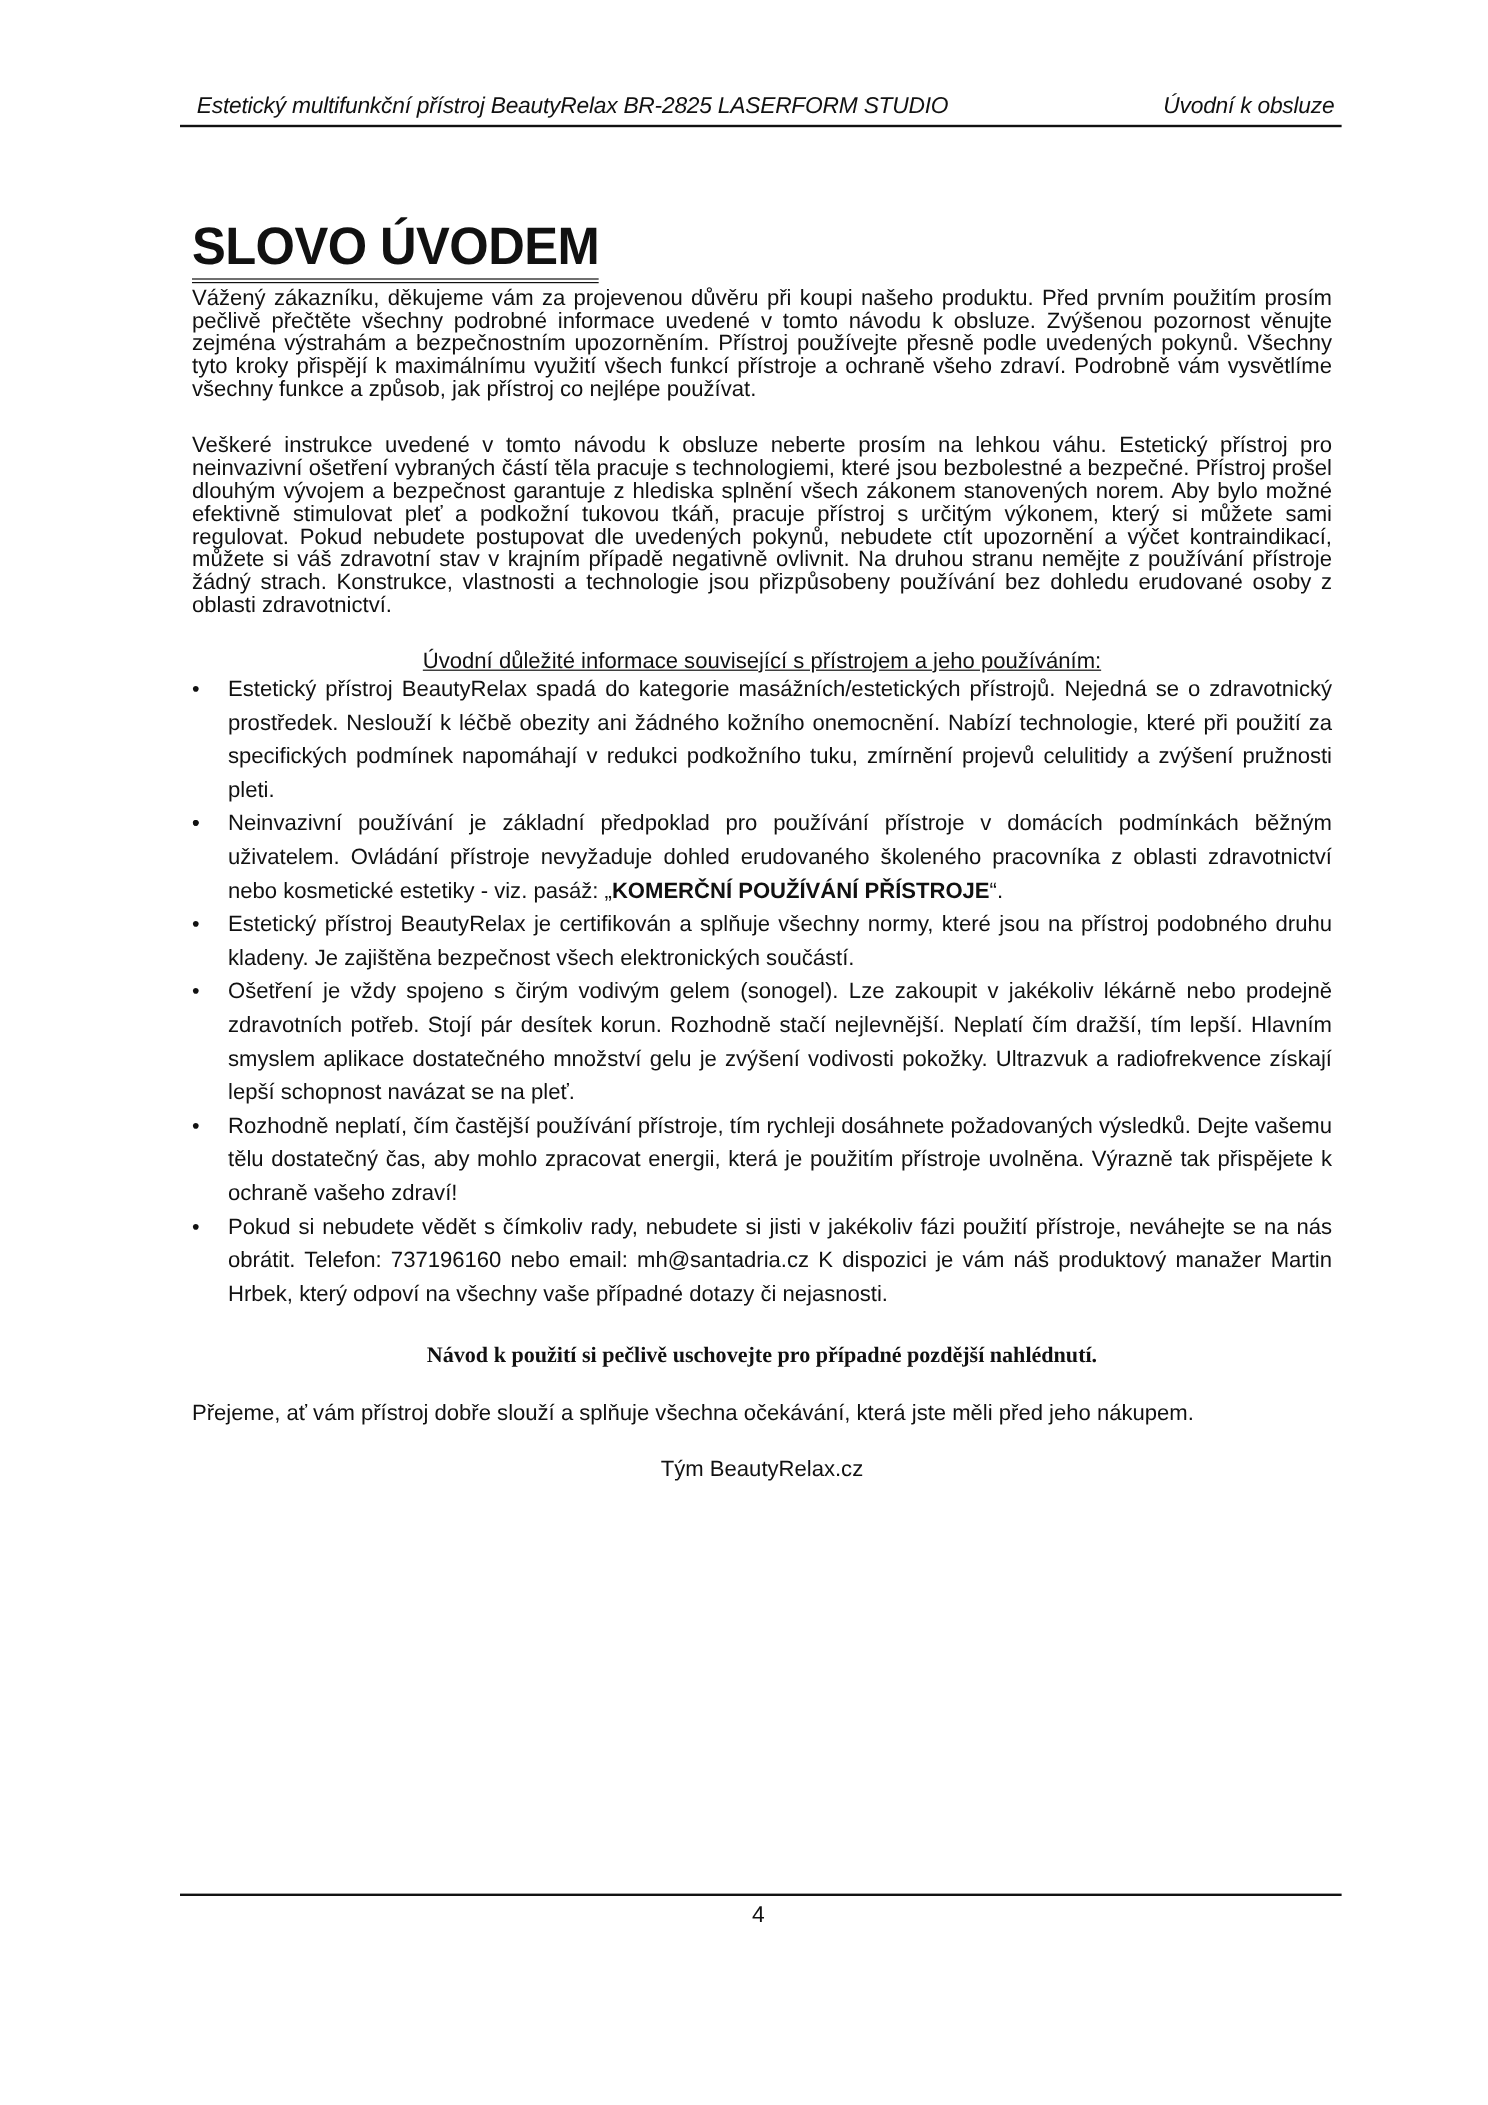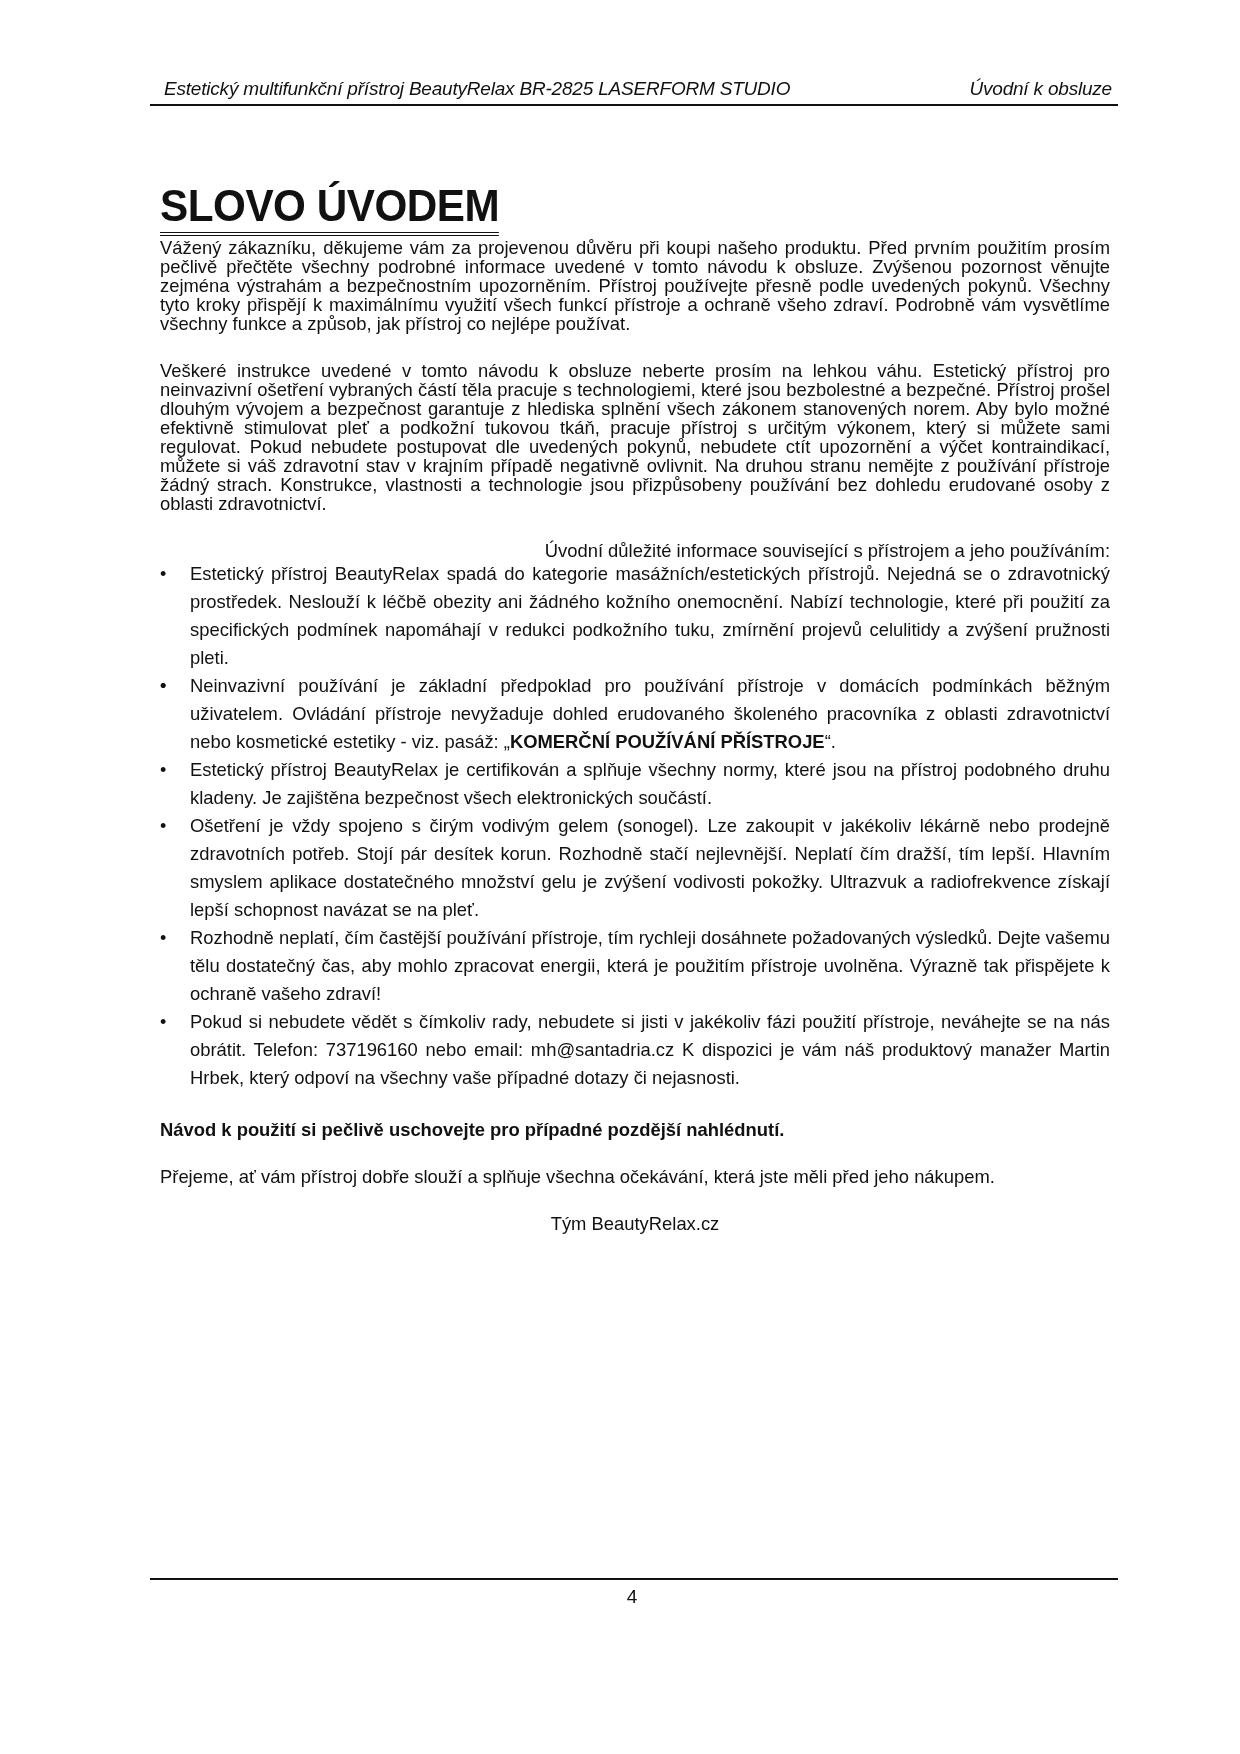--- a/index.html
+++ b/index.html
@@ -65,21 +65,22 @@
     }
     p {
       margin: 0;
       font-size: 18.4px;
       line-height: 19px;
       text-align: justify;
     }
     .para1 { margin-top: 2px; }
     .gap { height: 28px; }
     .underline-heading {
-      text-align: right;
+      text-decoration: underline;
+      text-align: center;
     }
     ul.bullets {
       list-style: none;
       margin: 0;
       padding: 0;
     }
     ul.bullets li {
       position: relative;
       padding-left: 30px;
       font-size: 18.4px;
@@ -90,21 +91,22 @@
       position: absolute;
       left: 0;
       top: 0;
       width: 20px;
       text-align: left;
       font-size: 18px;
     }
     strong { font-weight: bold; }
     .bold-line {
       font-weight: bold;
-      text-align: left;
+      text-align: center;
+      font-family: Liberation Serif, serif;
     }
     .signature { text-align: center; }
     .footer-rule {
       position: absolute;
       left: 138px;
       top: 1578px;
       width: 968px;
       height: 0;
       border-top: 2px solid #111;
     }

